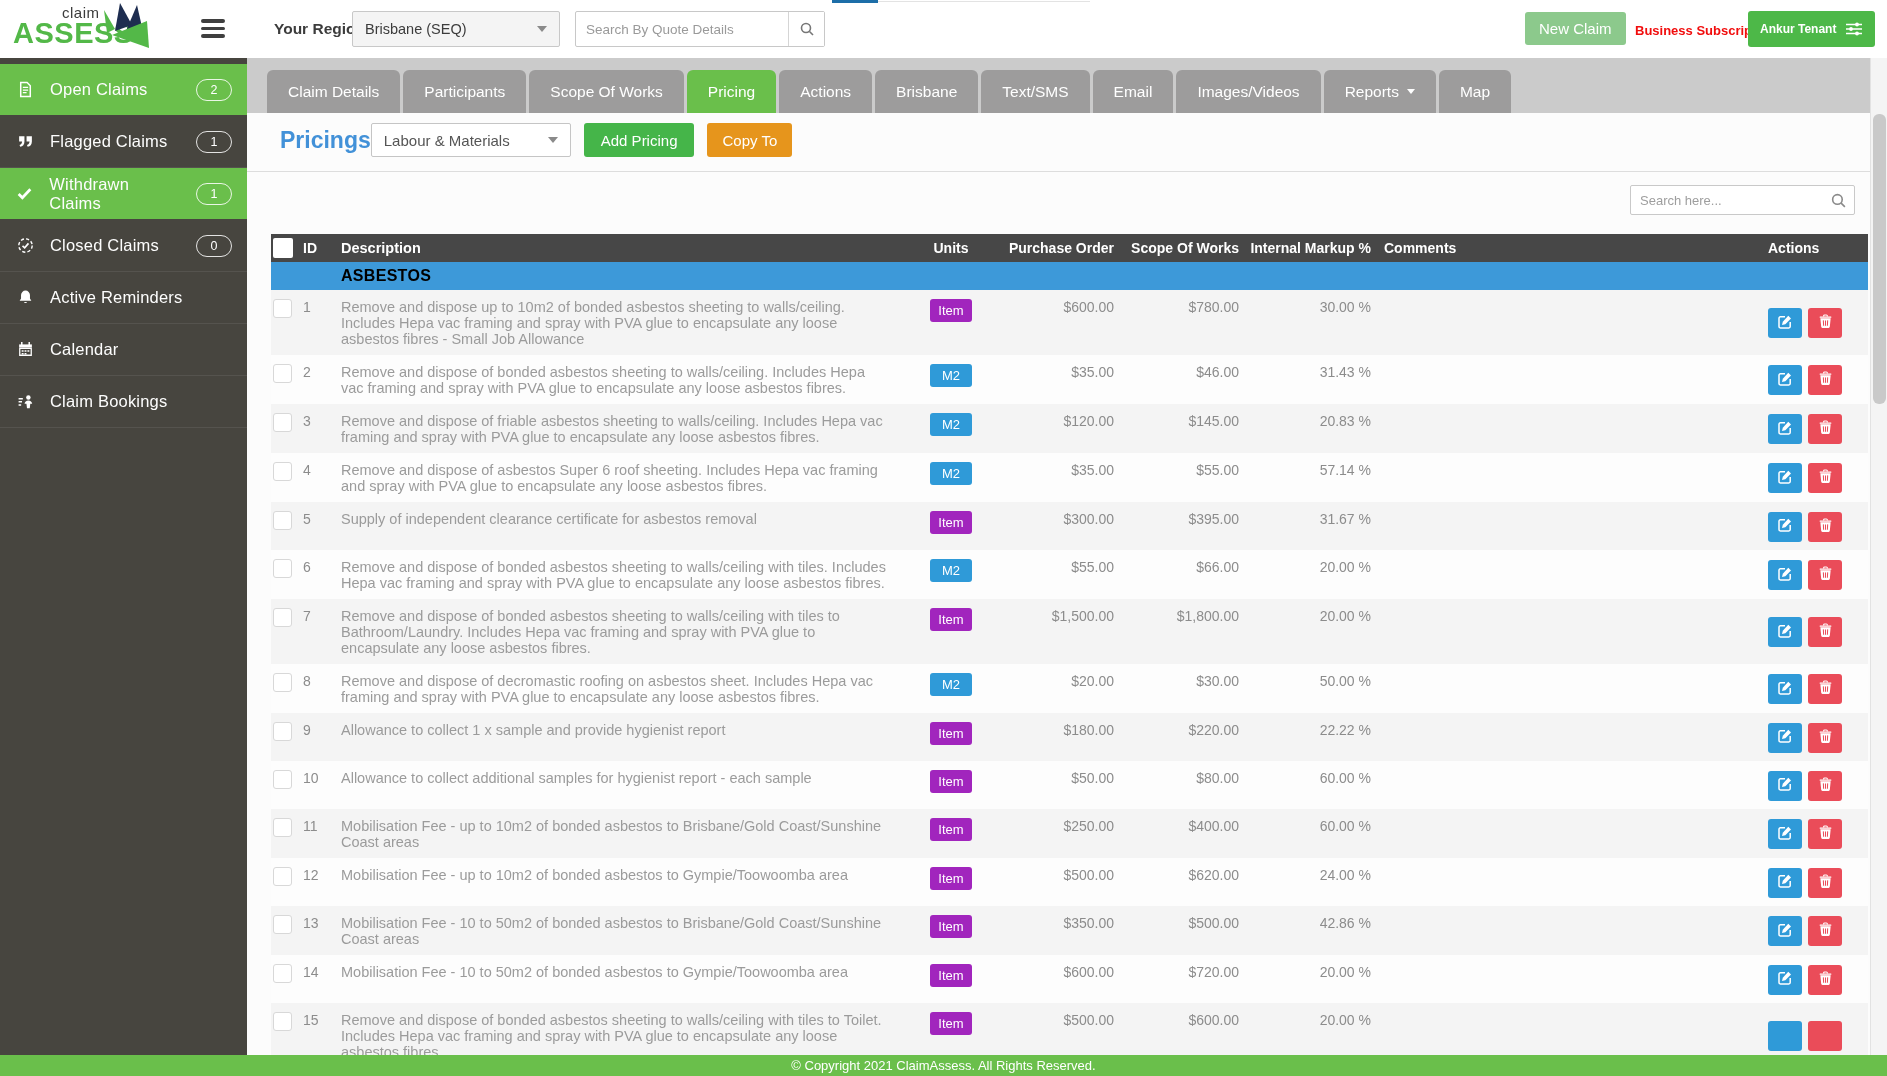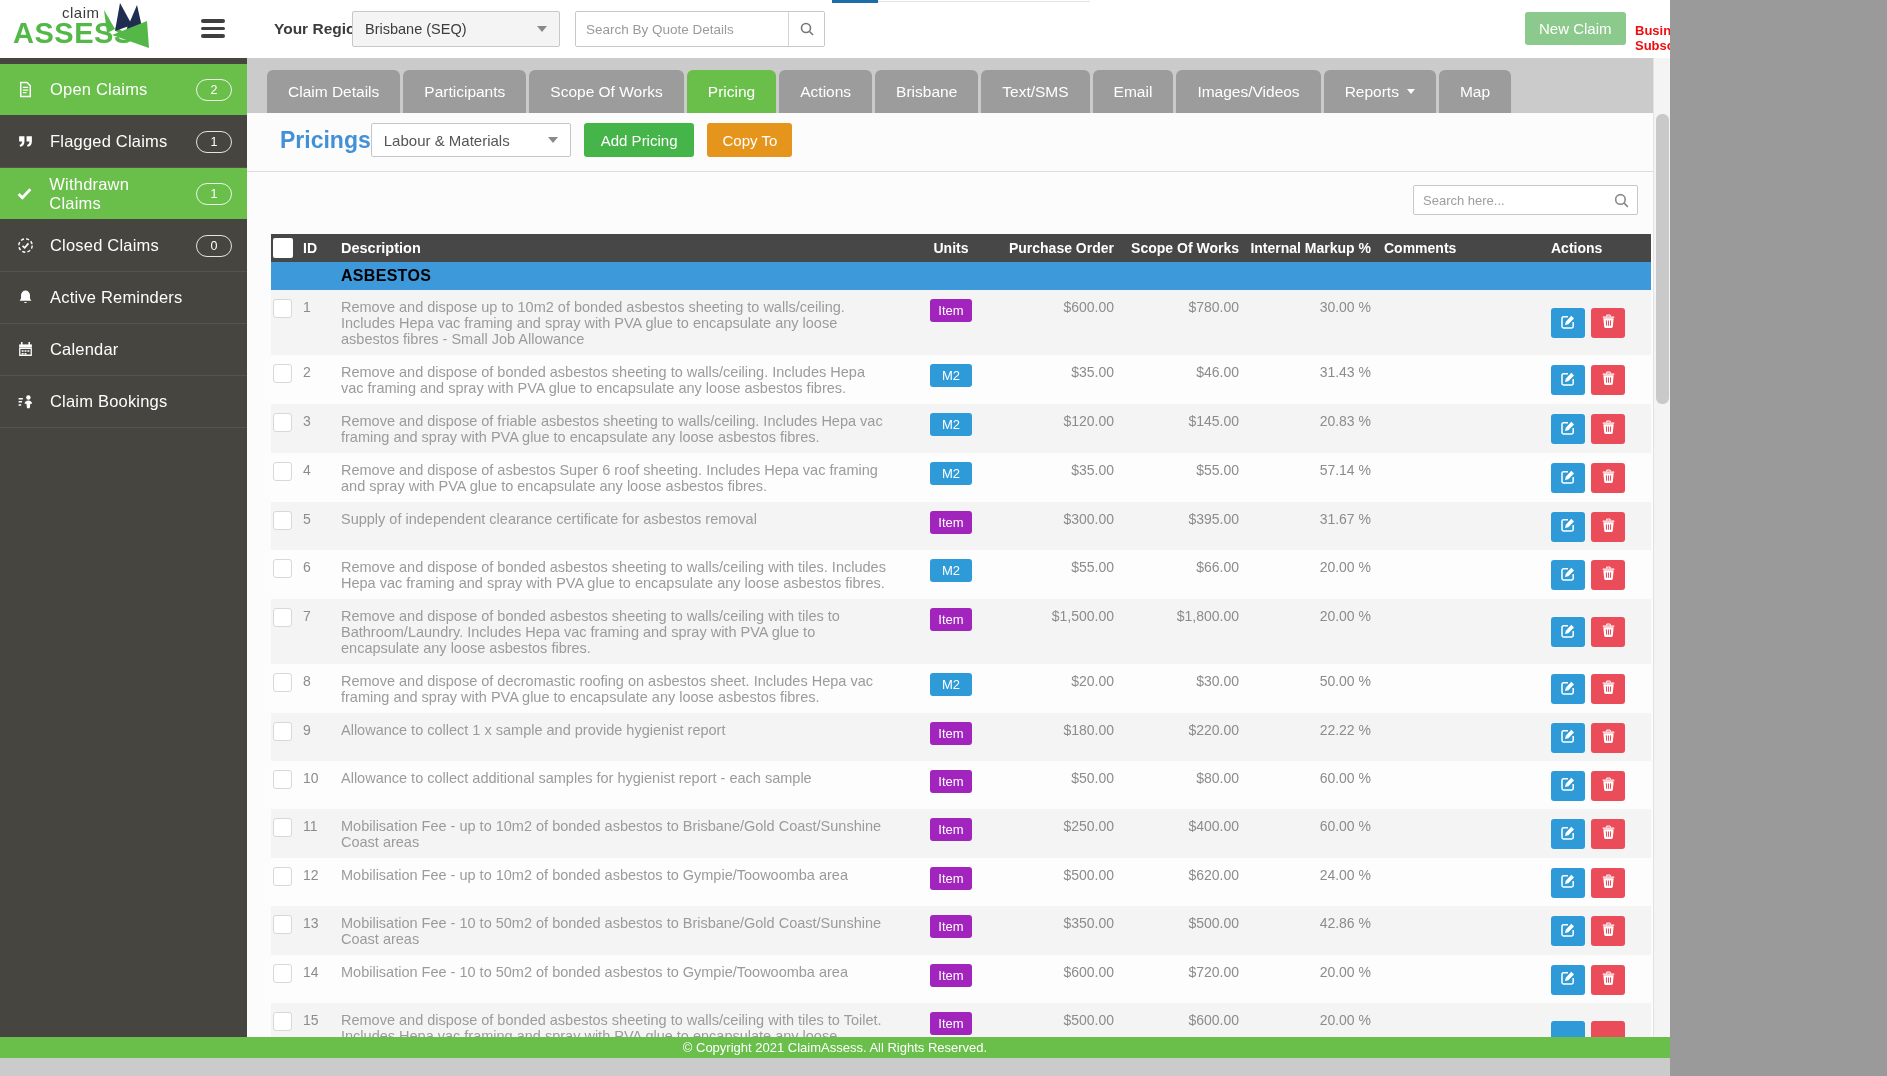--- a/index.html
+++ b/index.html
@@ -1,18 +1,18 @@
 <!DOCTYPE html>
 <html><head>
 <meta charset="utf-8">
 <style>
   * { margin:0; padding:0; box-sizing:border-box; }
   html,body { background:#9a9a9a; }
   .app {
-    position:relative; width:1670px; height:1076px; overflow:hidden;
+    position:relative; width:1887px; height:1076px; overflow:hidden;
     background:#cbcbcb; font-family:"Liberation Sans", sans-serif;
   }
   
   .topbar { position:absolute; top:0; left:0; right:0; height:58px; background:#fff; z-index:6; }
   .loader-blue { position:absolute; left:832px; top:0; width:46px; height:3px; background:#1d6ea8; z-index:9; }
   .loader-gray { position:absolute; left:878px; top:1px; width:212px; height:1px; background:#e3e3e3; z-index:9; }
   .logo { position:absolute; left:13px; top:0; width:190px; height:58px; }
   .logo-claim { position:absolute; left:49px; top:4px; font-size:15px; color:#3b3b3b; letter-spacing:.5px; }
   .logo-assess { position:absolute; left:0; top:17px; font-size:29px; font-weight:bold; color:#53b848; letter-spacing:.5px; }
   .logo-fan { position:absolute; left:88px; top:2px; }
@@ -92,21 +92,21 @@
   .trow.even { background:#fdfdfd; }
   .rowcheck { width:19px; height:19px; background:#fff; border:1px solid #d8d8d8; border-radius:3px; margin-left:2px;
     display:inline-block; cursor:pointer; }
   .unit-badge { display:inline-block; min-width:42px; padding:4px 7px; border-radius:3px; color:#fff; font-size:13px; text-align:center; }
   .trow .c-actions { align-self:center; }
   .btn-edit, .btn-delete { width:34px; height:30px; border:none; border-radius:3px; display:flex; align-items:center;
     justify-content:center; cursor:pointer; }
   .btn-edit { background:#2f9ad8; }
   .btn-delete { background:#ea4c59; }
   
-  .footer { position:absolute; left:0; right:0; bottom:18px; height:21px; background:#6abf4b; z-index:10;
+  .footer { position:absolute; left:0; right:0; bottom:0; height:21px; background:#6abf4b; z-index:10;
     display:flex; align-items:center; justify-content:center; color:#fff; font-size:13px; }
   .scrollbar { position:absolute; top:58px; right:0; bottom:21px; width:17px; background:#f4f4f4;
     border-left:1px solid #e2e2e2; z-index:7; }
   .scroll-thumb { position:absolute; top:56px; left:2px; width:13px; height:290px; background:#c9c9c9; border-radius:6px; cursor:grab; }
 </style>
 </head>
 <body>
 
 <div class="app">
 

